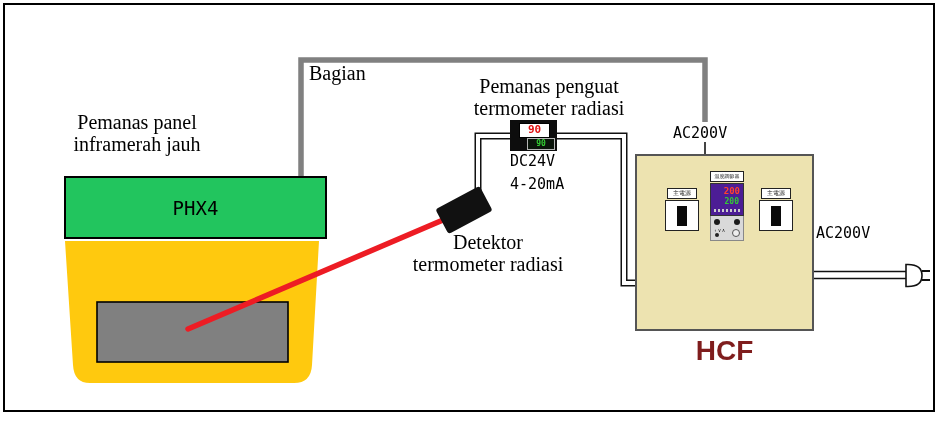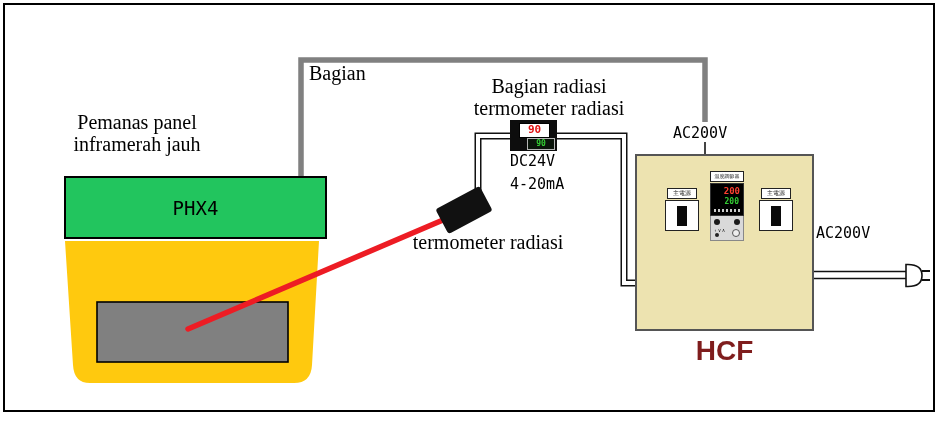--- a/index.html
+++ b/index.html
@@ -34,21 +34,21 @@
   .switch-plate{margin:0 auto;width:28px;height:9px;background:#fff;border:1px solid #222;
                 font-size:6px;line-height:8px;color:#111;overflow:hidden;
                 font-family:"DejaVu Sans Mono",monospace;}
   .switch-body{margin:1px auto 0;width:32px;height:29px;background:#fff;border:1.5px solid #222;
                display:flex;align-items:center;justify-content:center;}
   .switch-toggle{width:10px;height:20px;background:#0a0a0a;}
   .controller{position:absolute;left:72px;top:15px;width:36px;}
   .ctl-plate{margin:0 auto;width:32px;height:9px;background:#fff;border:1px solid #222;
              font-size:5px;line-height:8px;color:#111;text-align:center;overflow:hidden;
              font-family:"DejaVu Sans Mono",monospace;}
-  .ctl-display{margin:1px auto 0;width:32px;height:31px;background:#000000;border:1px solid #333;}
+  .ctl-display{margin:1px auto 0;width:32px;height:31px;background:#4c1d95;border:1px solid #333;}
   .ctl-pv{font-family:"DejaVu Sans Mono",monospace;font-weight:bold;font-size:9px;
           line-height:11px;color:#FF4030;text-align:right;padding:2px 3px 0 0;}
   .ctl-sv{font-family:"DejaVu Sans Mono",monospace;font-weight:bold;font-size:8px;
           line-height:9px;color:#3C3;text-align:right;padding:0 4px 0 0;}
   .ctl-ticks{margin:3px 3px 0;height:3px;
      background:repeating-linear-gradient(90deg,#ccc 0 2px,transparent 2px 4px);}
   .ctl-panel{position:relative;margin:0 auto;width:32px;height:24px;background:#D9D9D9;
              border:1px solid #888;border-top:none;}
   .knob{position:absolute;top:3px;width:6px;height:6px;border-radius:50%;background:#1a1a1a;}
   .ctl-keys{position:absolute;left:3px;top:12px;font-size:5px;line-height:5px;color:#222;
@@ -99,33 +99,34 @@
   <div class="abs serif-label" style="left:38px;top:111px;width:198px;">
     <span style="display:block;">Pemanas panel</span>
     <span style="display:block;">inframerah jauh</span>
   </div>
 
   <div class="abs phx-box">
     <span>PHX4</span>
   </div>
 
   <div class="abs serif-label" style="left:449px;top:75px;width:200px;">
-    <span style="display:block;">Bagian radiasi</span>
+    <span style="display:block;">Pemanas penguat</span>
     <span style="display:block;">termometer radiasi</span>
   </div>
 
   <div class="abs amp">
     <div class="amp-red">90</div>
     <div class="amp-green">90</div>
   </div>
 
   <div class="abs mono-label" style="left:510px;top:152px;">DC24V</div>
   <div class="abs mono-label" style="left:510px;top:175px;">4-20mA</div>
 
   <div class="abs serif-label" style="left:389px;top:231px;width:198px;">
+    <span style="display:block;">Detektor</span>
     <span style="display:block;">termometer radiasi</span>
   </div>
 
   <div class="abs mono-label" style="left:673px;top:124px;">AC200V</div>
 
   <div class="abs cabinet">
 
     <div class="switch" style="left:28px;top:32px;">
       <div class="switch-plate">主電源</div>
       <div class="switch-body">

